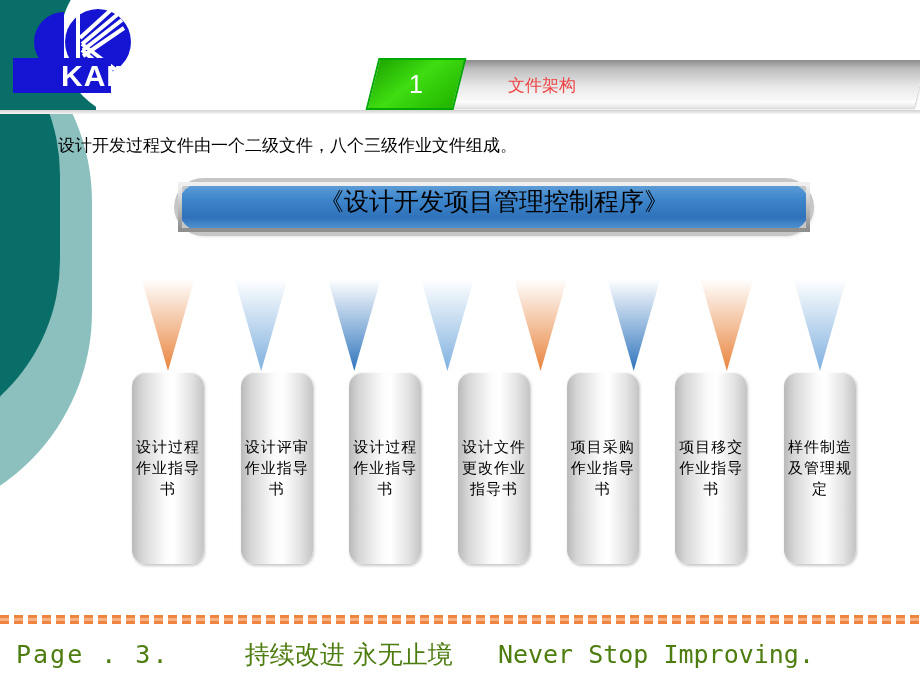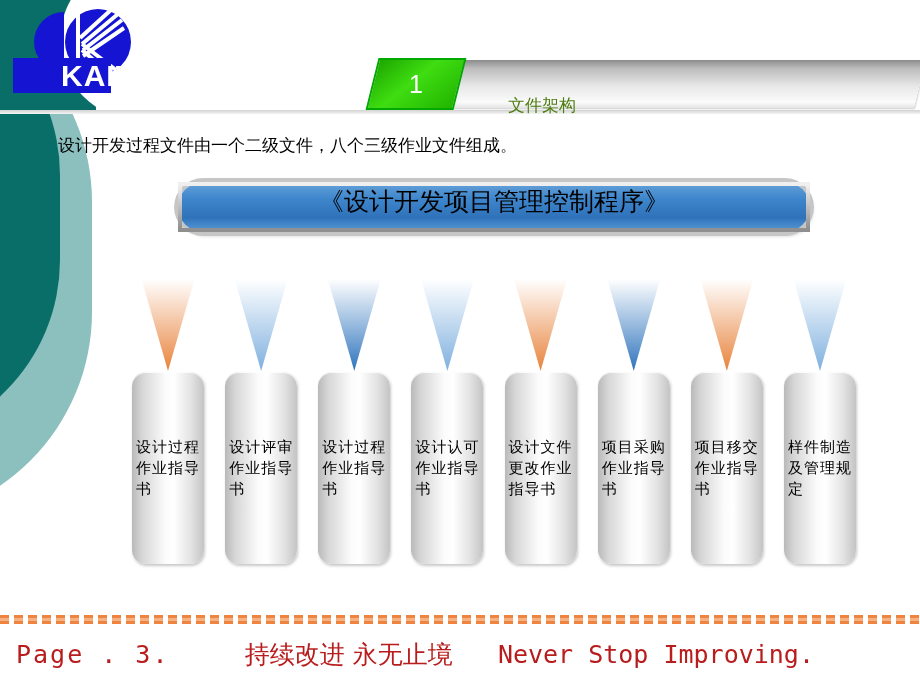--- a/index.html
+++ b/index.html
@@ -83,24 +83,23 @@
     background:linear-gradient(to bottom,#8c8c8c 0%,#bdbdbd 18%,#e8e8e8 55%,#fbfbfb 88%,#e4e4e4 100%);
     transform:skewX(-14deg);
     z-index:5;
     box-shadow:1px 1px 2px rgba(0,0,0,.20);
   }
   .header-banner-text{
     position:absolute;
     left:508px; top:74px;
     font-family:Liberation Sans, sans-serif;
     font-size:17px;
-    color:#4d7c0f;
+    color:#ef4444;
     z-index:7;
     white-space:nowrap;
-    margin-top:20px;
   }
   .header-num-box{
     position:absolute;
     left:372px; top:58px;
     width:88px; height:52px;
     background:linear-gradient(135deg,#1ea800 0%,#3fdd11 45%,#22b500 100%);
     transform:skewX(-14deg);
     border:2px solid #00a900;
     z-index:6;
   }
@@ -170,20 +169,21 @@
     display:flex;
     align-items:center;
     justify-content:center;
     padding:4px;
   }
   .box-label{
     font-family:"DejaVu Sans","Liberation Sans",sans-serif;
     font-size:15px;
     line-height:21px;
     color:#000000;
+    text-align:center;
     letter-spacing:1px;
     word-break:break-all;
   }
 
   
   .footer-dash{
     position:absolute;
     left:0; top:615px;
     width:920px; height:9px;
     background:repeating-linear-gradient(to right,#ef8340 0px,#ef8340 9px,#ffffff 9px,#ffffff 14px);
@@ -195,21 +195,21 @@
     left:0; top:3px;
     width:920px; height:3px;
     background:repeating-linear-gradient(to right,#f6b183 0px,#f6b183 9px,#ffffff 9px,#ffffff 14px);
   }
   .footer-text{
     position:absolute;
     left:16px; top:638px;
     width:890px;
     font-family:"DejaVu Sans Mono","Liberation Mono",monospace;
     font-size:25px;
-    color:#b91c1c;
+    color:#4d7c0f;
     white-space:nowrap;
     z-index:10;
   }
   .footer-text .page{ letter-spacing:2px; }
   .footer-cn{ font-family:"DejaVu Sans","Liberation Sans",sans-serif; }
 </style>
 </head>
 <body>
 
 <div class="deco-arc-light"></div>
@@ -304,23 +304,20 @@
   <div class="box">
       <span class="box-label">设计过程作业指导书</span>
     </div>
   <div class="box">
       <span class="box-label">设计评审作业指导书</span>
     </div>
   <div class="box">
       <span class="box-label">设计过程作业指导书</span>
     </div>
   <div class="box">
-      <span class="box-label">设计认可作业指导书</span>
-    </div>
-  <div class="box">
       <span class="box-label">设计文件更改作业指导书</span>
     </div>
   <div class="box">
       <span class="box-label">项目采购作业指导书</span>
     </div>
   <div class="box">
       <span class="box-label">项目移交作业指导书</span>
     </div>
   <div class="box">
       <span class="box-label">样件制造及管理规定</span>

